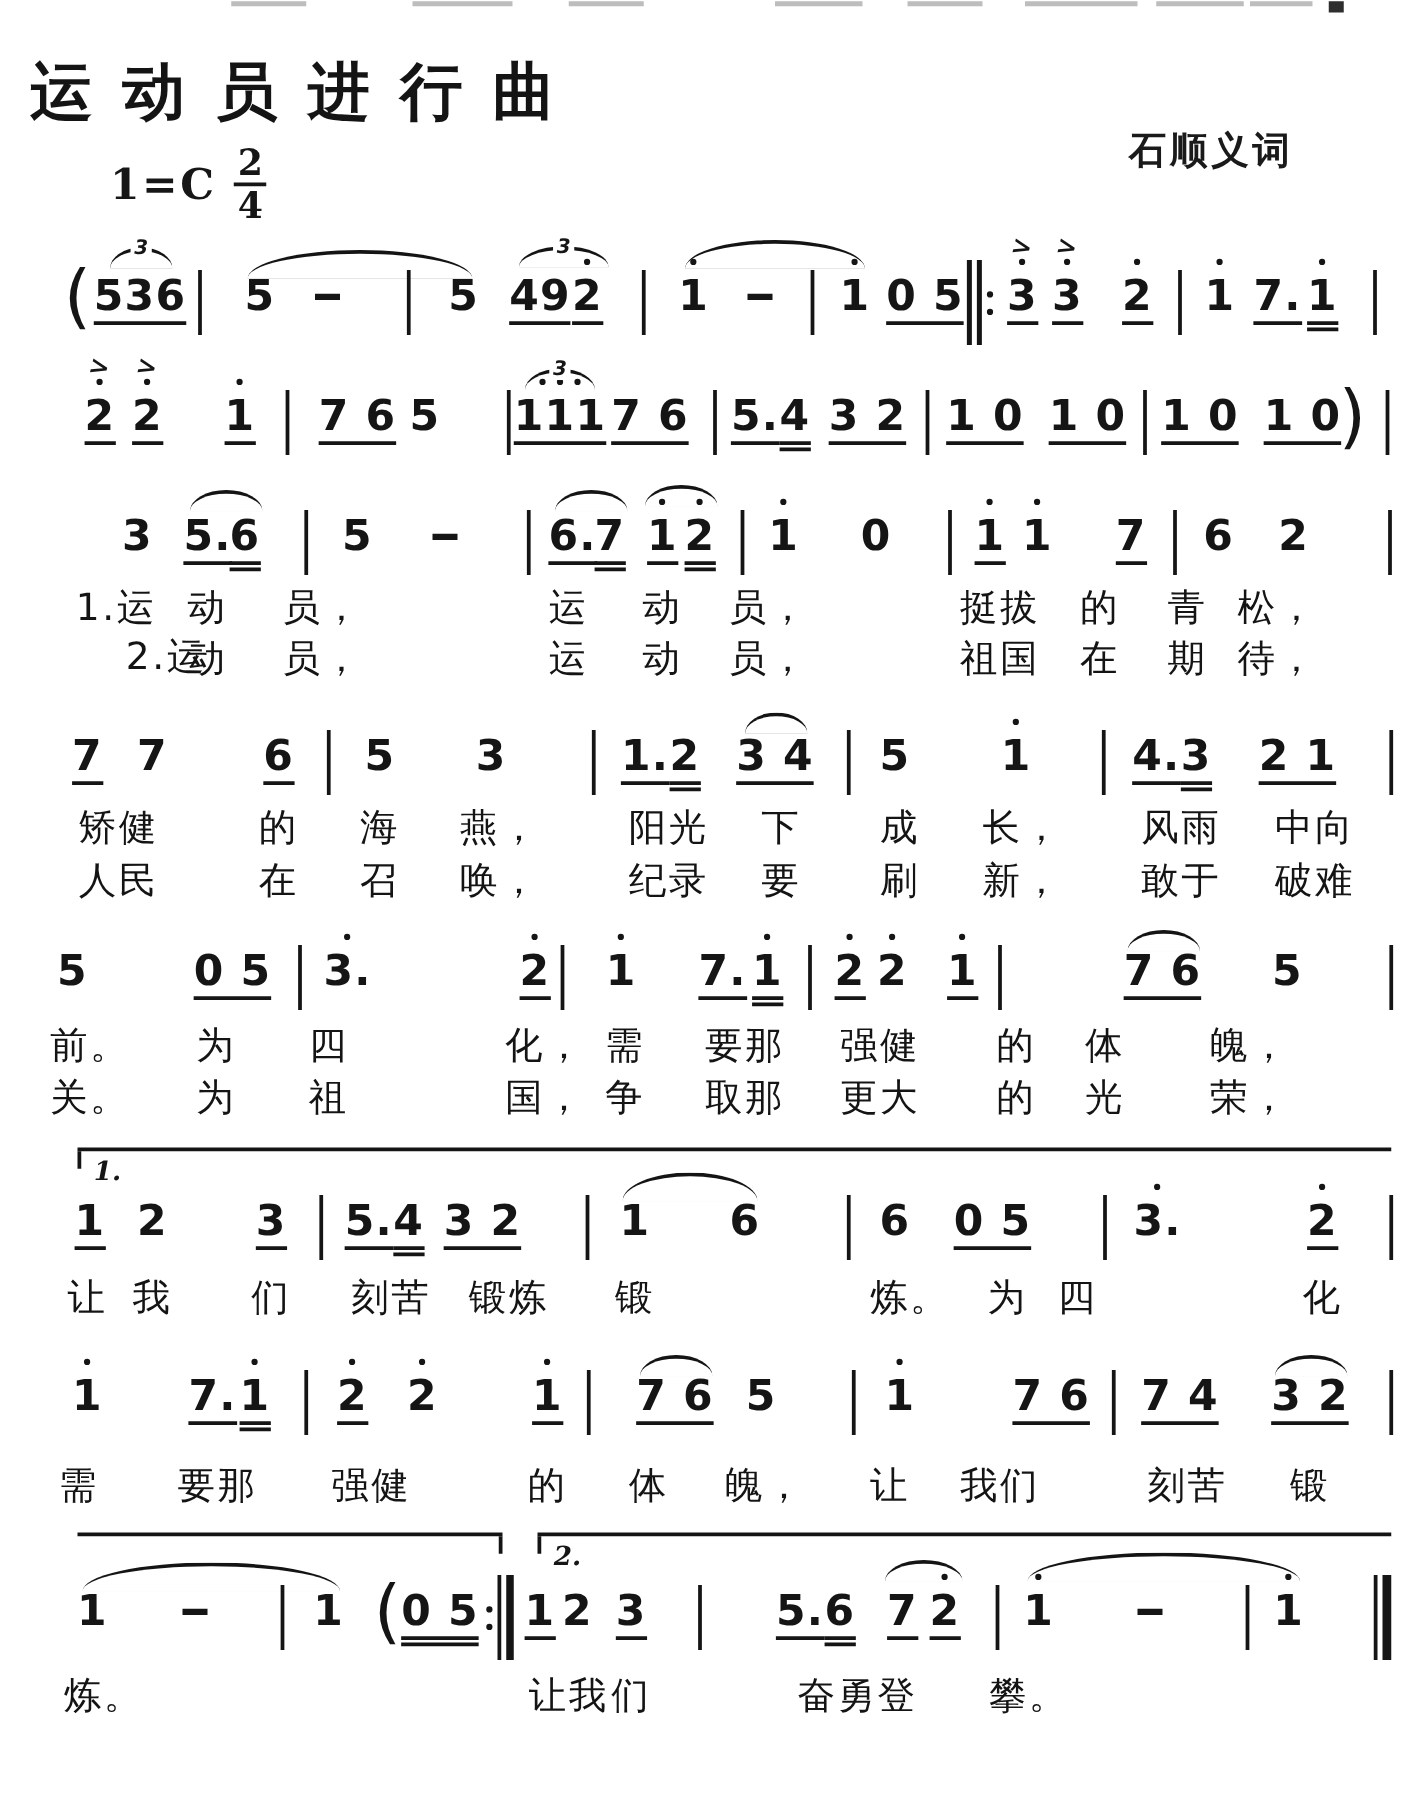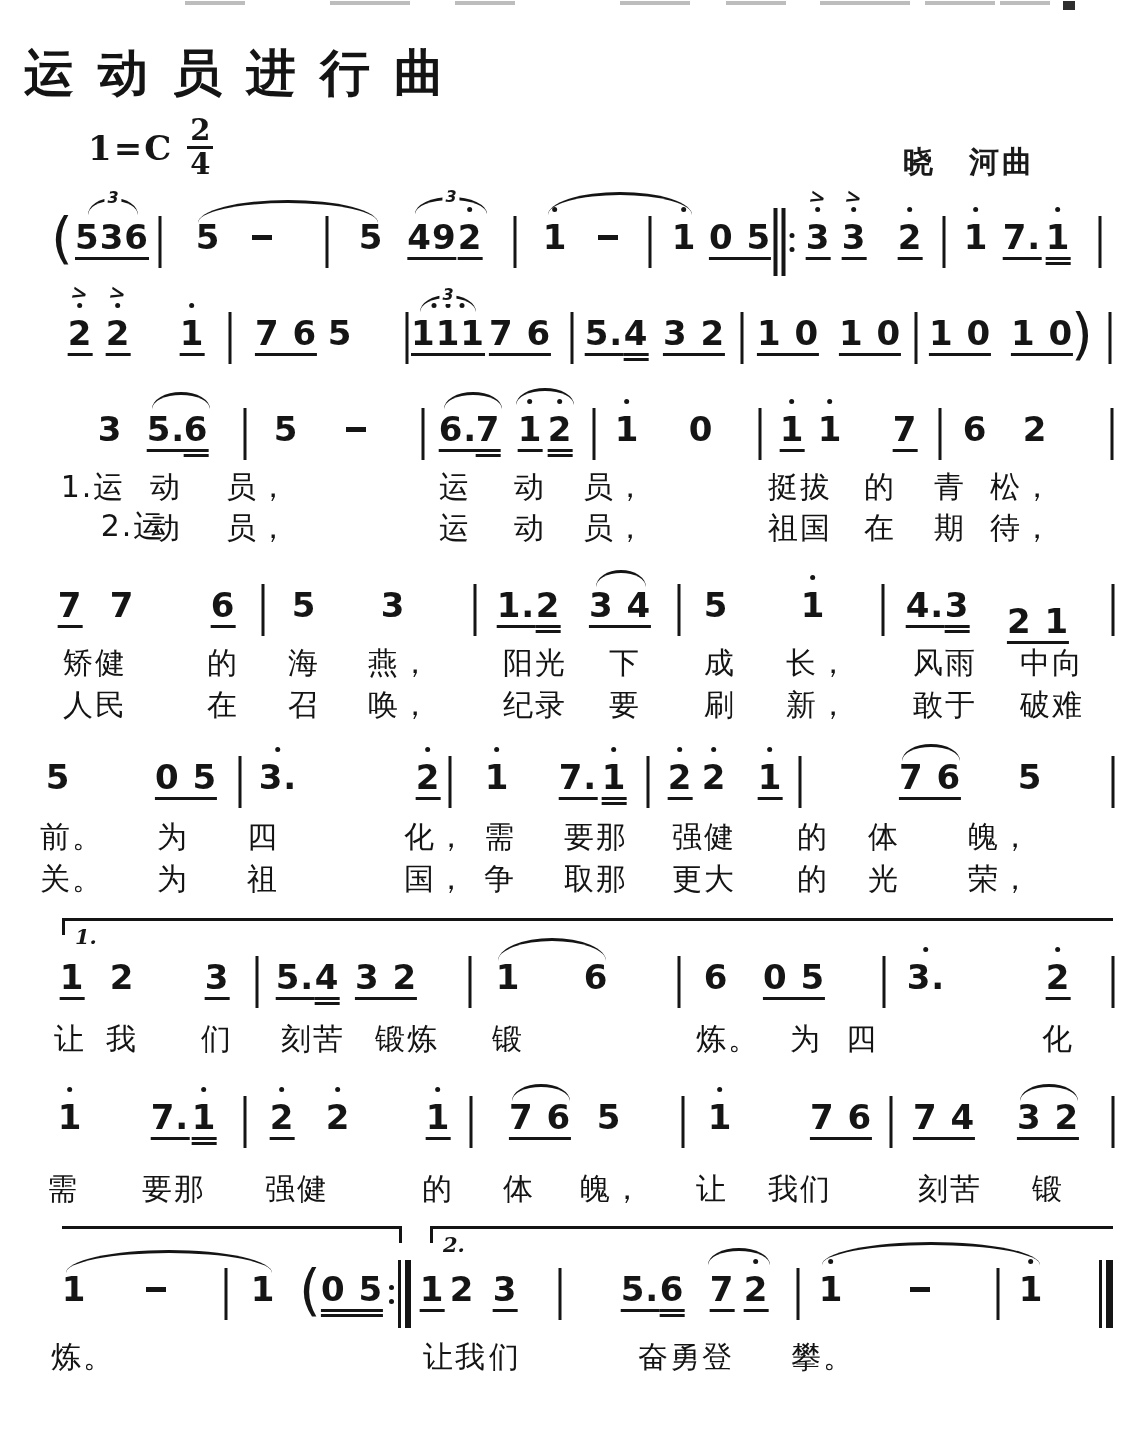--- a/index.html
+++ b/index.html
@@ -68,21 +68,21 @@
 <div id="sheet">
   <div class="title">运动员进行曲</div>
   <div class="keysig">
     <span class="kt">1=C</span>
     <span class="ts">
       <span class="tn">2</span>
       <span class="tbar"></span>
       <span class="tn">4</span>
     </span>
   </div>
-  <div class="credit" style="top:142px">晓　河曲</div>
+  <div class="credit" style="top:100px">石顺义词</div>
 
 <div class="art" style="left: 185px; width: 60px;"></div>
     <div class="art" style="left: 330px; width: 80px;"></div>
     <div class="art" style="left: 455px; width: 60px;"></div>
     <div class="art" style="left: 620px; width: 70px;"></div>
     <div class="art" style="left: 726px; width: 60px;"></div>
     <div class="art" style="left: 820px; width: 90px;"></div>
     <div class="art" style="left: 925px; width: 70px;"></div>
     <div class="art" style="left: 1000px; width: 50px;"></div>
     <div class="art dark" style="left: 1063px; width: 12px;"></div>
@@ -247,21 +247,21 @@
     <div class="bar" style="top: 584px; left: 679px;">
       <div class="vln" style="width: 3px;"></div>
     </div>
     <div class="tok" style="left: 716px; top: 588px;"><div class="txt">5</div></div>
     <div class="tok" style="left: 813px; top: 588px;"><div class="hd"><div class="dot"></div></div><div class="txt">1</div></div>
     <div class="bar" style="top: 584px; left: 883px;">
       <div class="vln" style="width: 3px;"></div>
     </div>
     <div class="tok" style="left: 925px; top: 588px;"><div class="txt">4.</div><div class="uline"></div></div>
     <div class="tok" style="left: 957px; top: 588px;"><div class="txt">3</div><div class="uline"></div><div class="uline"></div></div>
-    <div class="tok" style="left: 1038px; top: 604px;"><div class="txt">2 1</div><div class="uline"></div></div>
+    <div class="tok" style="left: 1038px; top: 588px;"><div class="txt">2 1</div><div class="uline"></div></div>
     <div class="bar" style="top: 584px; left: 1113px;">
       <div class="vln" style="width: 3px;"></div>
     </div>
     <div class="arc" style="left: 596px; top: 570px; width: 50px;"></div>
     <div class="lyr" style="left: 95px; top: 646px;">矫健</div>
     <div class="lyr" style="left: 223px; top: 646px;">的</div>
     <div class="lyr" style="left: 304px; top: 646px;">海</div>
     <div class="lyr" style="left: 400px; top: 646px;">燕，</div>
     <div class="lyr" style="left: 535px; top: 646px;">阳光</div>
     <div class="lyr" style="left: 625px; top: 646px;">下</div>

